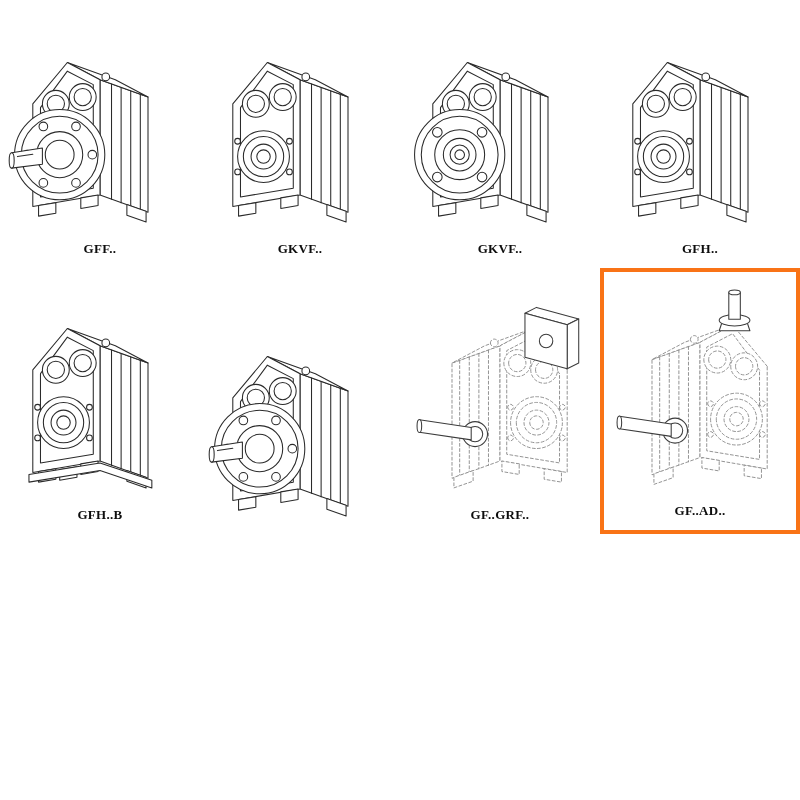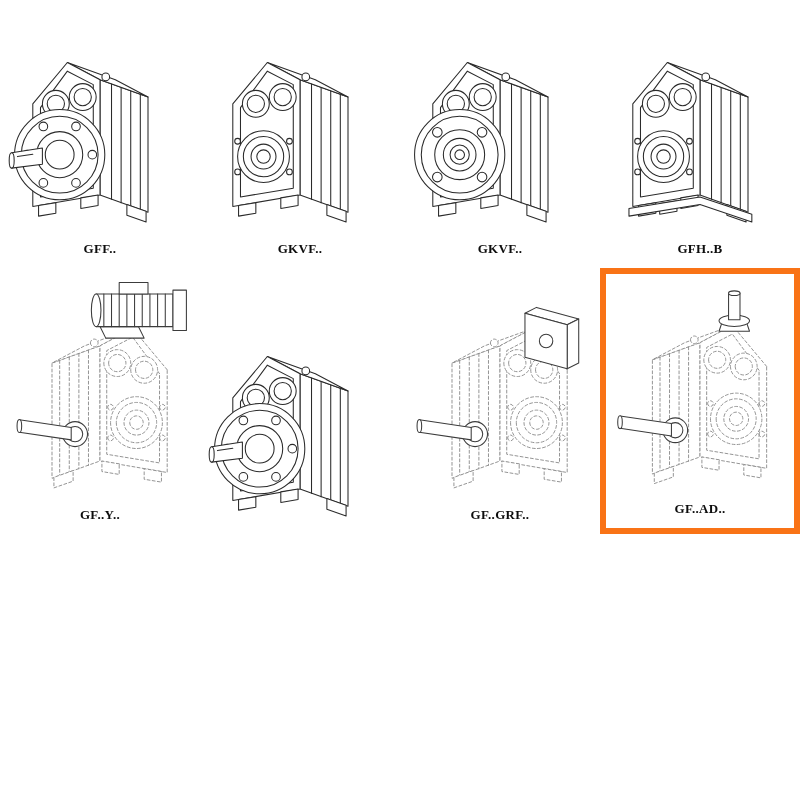--- a/index.html
+++ b/index.html
@@ -14,21 +14,21 @@
     display:grid;
     grid-template-columns:repeat(4,200px);
     grid-template-rows:repeat(3,266px);
     padding-top:2px;
   }
   .cell {
     display:flex; flex-direction:column;
     align-items:center; justify-content:flex-end;
     padding:2px 0 5px;
   }
-  .cell.framed { border:6px solid #f97316; }
+  .cell.framed { border:4px solid #f97316; }
   .draw {
     width:192px; height:224px;
     stroke:#2b2b2b; stroke-width:1.1;
     stroke-linejoin:round; stroke-linecap:round;
   }
   .ln { fill:none; }
   .fw { fill:#ffffff; }
   g.dashed { stroke:#8f8f8f; stroke-width:1; stroke-dasharray:3 2.4; }
   .solid-part { stroke:#3c3c3c; stroke-dasharray:none; stroke-width:1.1; }
   .label {
@@ -219,39 +219,39 @@
 
     <figure class="cell">
       <svg class="draw" viewBox="0 0 200 230" role="img">
         <g class="solid">
             <use href="#sym-flange4"></use>
           </g>
       </svg>
       <figcaption class="label">GKVF..</figcaption>
     </figure>
 
+    <figure class="cell">
+      <svg class="draw" viewBox="0 0 200 230" role="img">
+        <g class="solid">
+            <use href="#sym-plain"></use>
+          </g>
+      </svg>
+      <figcaption class="label">GFH..</figcaption>
+    </figure>
 
     <figure class="cell">
       <svg class="draw" viewBox="0 0 200 230" role="img">
         <g class="solid">
             <use href="#sym-plain-feet"></use>
           </g>
       </svg>
       <figcaption class="label">GFH..B</figcaption>
     </figure>
 
 
-    <figure class="cell">
-      <svg class="draw" viewBox="0 0 200 230" role="img">
-        <g class="dashed">
-            <use href="#sym-motor"></use>
-          </g>
-      </svg>
-      <figcaption class="label">GF..Y..</figcaption>
-    </figure>
 
     <figure class="cell">
       <svg class="draw" viewBox="0 0 200 230" role="img">
         <g class="solid">
             <use href="#sym-flange6"></use>
           </g>
       </svg>
     </figure>
 
 

